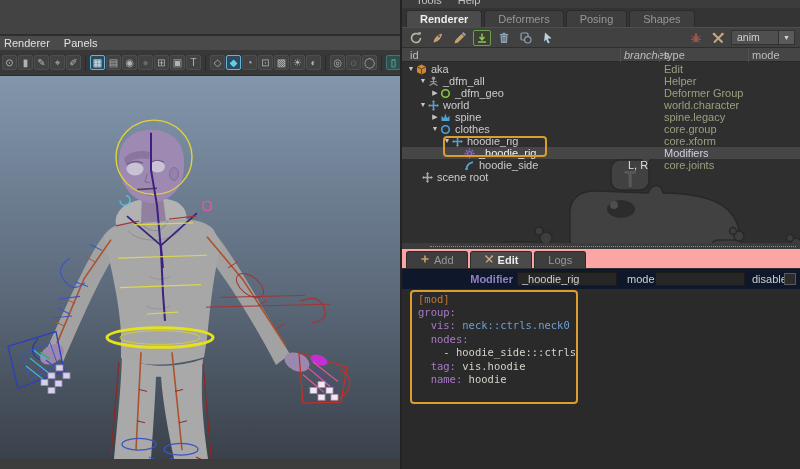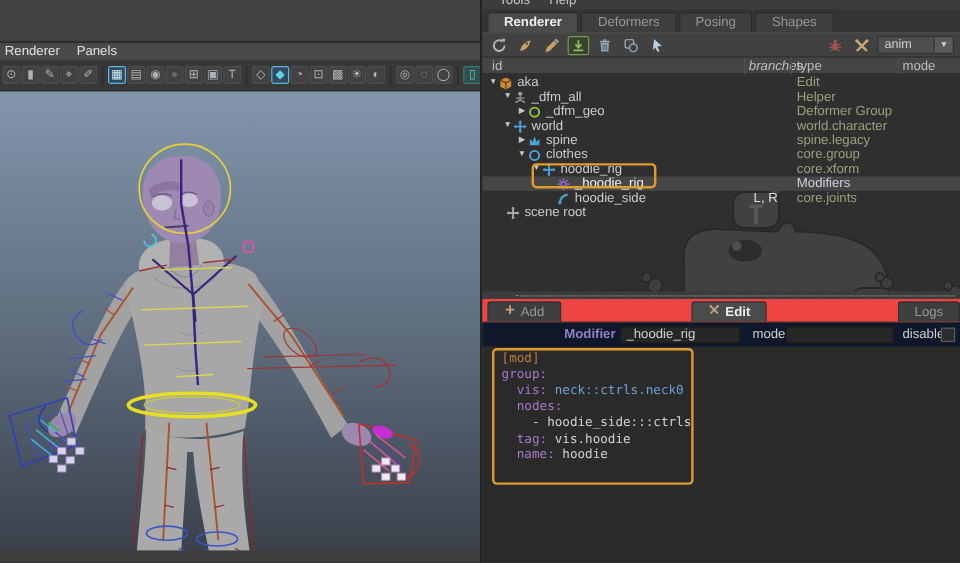--- a/index.html
+++ b/index.html
@@ -66,22 +66,22 @@
   .selected .tlabel{ color:#f0f0f0; }
   .tbranches{ position:absolute; left:226px; color:#dedede; }
   .ttype{ position:absolute; left:262px; color:#99a17d; white-space:nowrap; }
   .selected .ttype{ color:#d6cde0; }
   .annotation-box{ position:absolute; border:2px solid #dd9c2e; border-radius:4px; z-index:5; }
   .anno-tree{ left:41px; top:74px; width:104px; height:21px; }
 
   .rp-splitter{ height:6px; background:#3c3c3c; position:relative; }
   .rp-splitter::after{ content:""; position:absolute; left:28px; right:4px; top:3px;
                        border-top:1px dotted #8f8f8f; }
-  .rp-btabs{ height:20px; background:#ef4444; display:flex; align-items:flex-end;
-             padding-left:4px; gap:2px; border-bottom:1px solid #2e2e2e;justify-content:space-between; }
+  .rp-btabs{ height:20px; background:#fca5a5; display:flex; align-items:flex-end;
+             padding-left:4px; gap:2px; border-bottom:1px solid #2e2e2e; }
   .rp-modrow{ height:20px; background:#0f172a; position:relative; font-size:11px;padding-left:36px; }
   .mlabel{ position:absolute; left:0; top:0; width:111px; text-align:right; line-height:20px;
            color:#9181c4; font-weight:bold; }
   .modinput{ position:absolute; top:3px; height:14px; background:#262626; border:1px solid #1b1b1b;
              color:#cfcfcf; font-size:11px; font-family:"Liberation Sans",sans-serif; padding:0 4px; }
   .inp-modifier{ left:115px; width:100px; }
   .lab-mode{ position:absolute; left:225px; top:0; line-height:20px; color:#cfcfcf; }
   .inp-mode{ left:253px; width:90px; }
   .lab-disable{ position:absolute; left:350px; top:0; line-height:20px; color:#cfcfcf; }
   .chk{ position:absolute; left:382px; top:4px; width:12px; height:12px; background:#2c2c2c;

